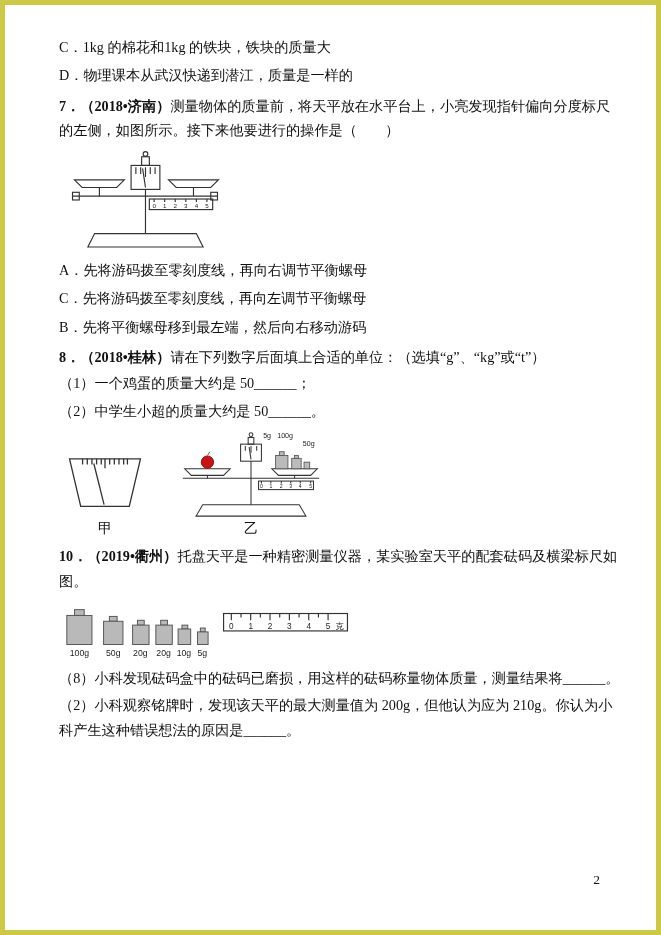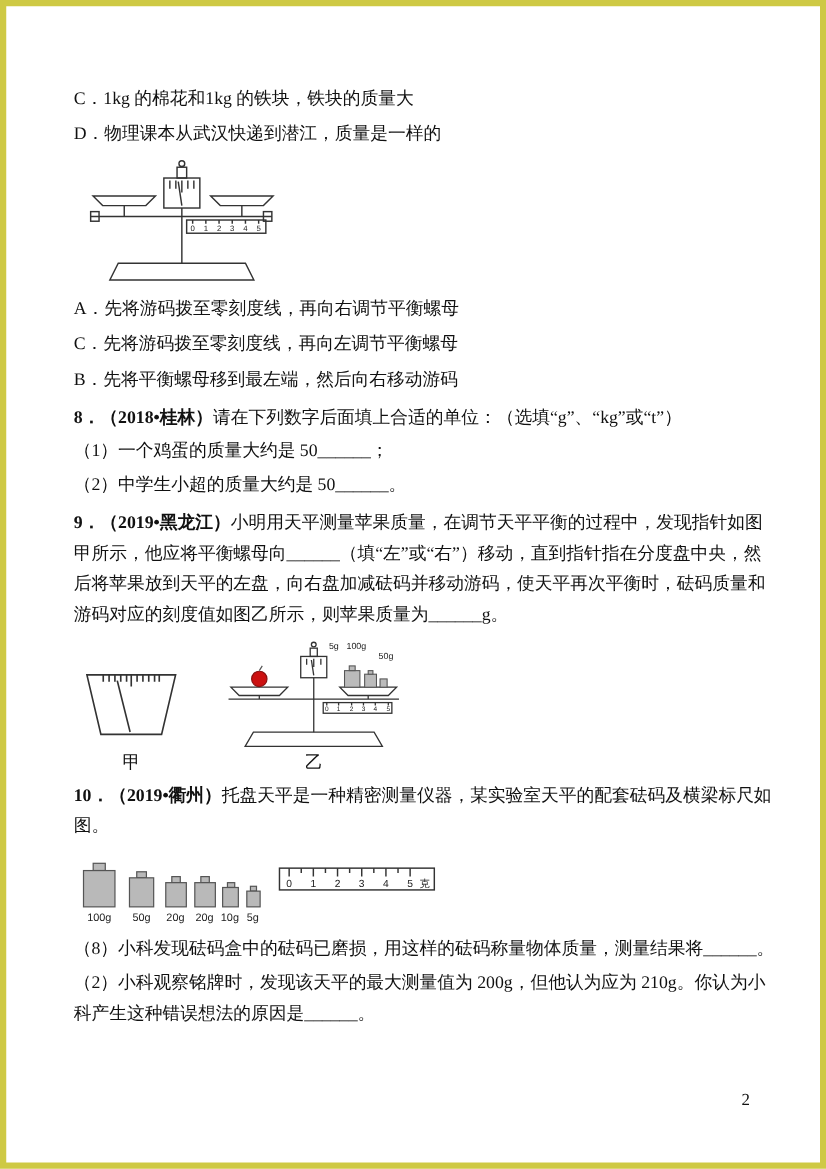--- a/index.html
+++ b/index.html
@@ -12,21 +12,21 @@
   }
   .page {
     position: relative;
     width: 661px; height: 935px;
     border: 5px solid #cec944;
     overflow: hidden;
     background: #ffffff;
   }
   .content {
     width: 561px;
-    padding-top: 62px;
+    padding-top: 30px;
     margin-left: 54px;
   }
   p { margin: 0; font-size: 14.2px; line-height: 1.72; }
   .opt { margin-bottom: 4px; }
   .stem { margin-top: 6px; margin-bottom: 2px; }
   .sub  { margin-bottom: 3px; font-family: Liberation Serif, serif; }
   .qsrc { font-weight: bold; }
   .fig-q7 { margin: 6px 0 8px 2px; }
   .figrow { display: flex; align-items: flex-end; gap: 28px; margin: 6px 0 6px 4px; }
   .figcol { display: flex; flex-direction: column; align-items: center; }
@@ -38,20 +38,21 @@
 </style>
 </head>
 <body>
 
 <div class="page">
   <div class="content">
 
     <p class="opt">C．1kg 的棉花和1kg 的铁块，铁块的质量大</p>
     <p class="opt">D．物理课本从武汉快递到潜江，质量是一样的</p>
 
+    <p class="stem"><span class="qsrc">7．（2018•济南）</span><span>测量物体的质量前，将天平放在水平台上，小亮发现指针偏向分度标尺的左侧，如图所示。接下来他要进行的操作是（　　）</span></p>
 
     <div class="fig-q7">
       <svg width="168" height="101" viewBox="0 0 175 105">
         <g stroke="#333" stroke-width="1.2" fill="none">
           <circle cx="88" cy="5" r="2.4"></circle>
           <rect x="84" y="8" width="8" height="9"></rect>
           <rect x="73" y="17" width="30" height="25"></rect>
           <line x1="78" y1="19" x2="78" y2="26"></line>
           <line x1="83" y1="19" x2="83" y2="26"></line>
           <line x1="88" y1="19" x2="88" y2="29"></line>
@@ -87,21 +88,20 @@
     </div>
 
     <p class="opt">A．先将游码拨至零刻度线，再向右调节平衡螺母</p>
     <p class="opt">C．先将游码拨至零刻度线，再向左调节平衡螺母</p>
     <p class="opt">B．先将平衡螺母移到最左端，然后向右移动游码</p>
 
     <p class="stem"><span class="qsrc">8．（2018•桂林）</span><span>请在下列数字后面填上合适的单位：（选填“g”、“kg”或“t”）</span></p>
     <p class="sub">（1）一个鸡蛋的质量大约是 50______；</p>
     <p class="sub">（2）中学生小超的质量大约是 50______。</p>
 
-    <p class="stem"><span class="qsrc">9．（2019•黑龙江）</span><span>小明用天平测量苹果质量，在调节天平平衡的过程中，发现指针如图甲所示，他应将平衡螺母向______（填“左”或“右”）移动，直到指针指在分度盘中央，然后将苹果放到天平的左盘，向右盘加减砝码并移动游码，使天平再次平衡时，砝码质量和游码对应的刻度值如图乙所示，则苹果质量为______g。</span></p>
 
     <div class="figrow">
       <div class="figcol">
         <svg width="84" height="66" viewBox="0 0 90 70">
           <g stroke="#333" stroke-width="1.4" fill="none">
             <path d="M7 7 L83 7 L71 58 L19 58 Z"></path>
             <line x1="21" y1="7" x2="21" y2="13"></line>
             <line x1="26" y1="7" x2="26" y2="13"></line>
             <line x1="31" y1="7" x2="31" y2="13"></line>
             <line x1="36" y1="7" x2="36" y2="13"></line>

